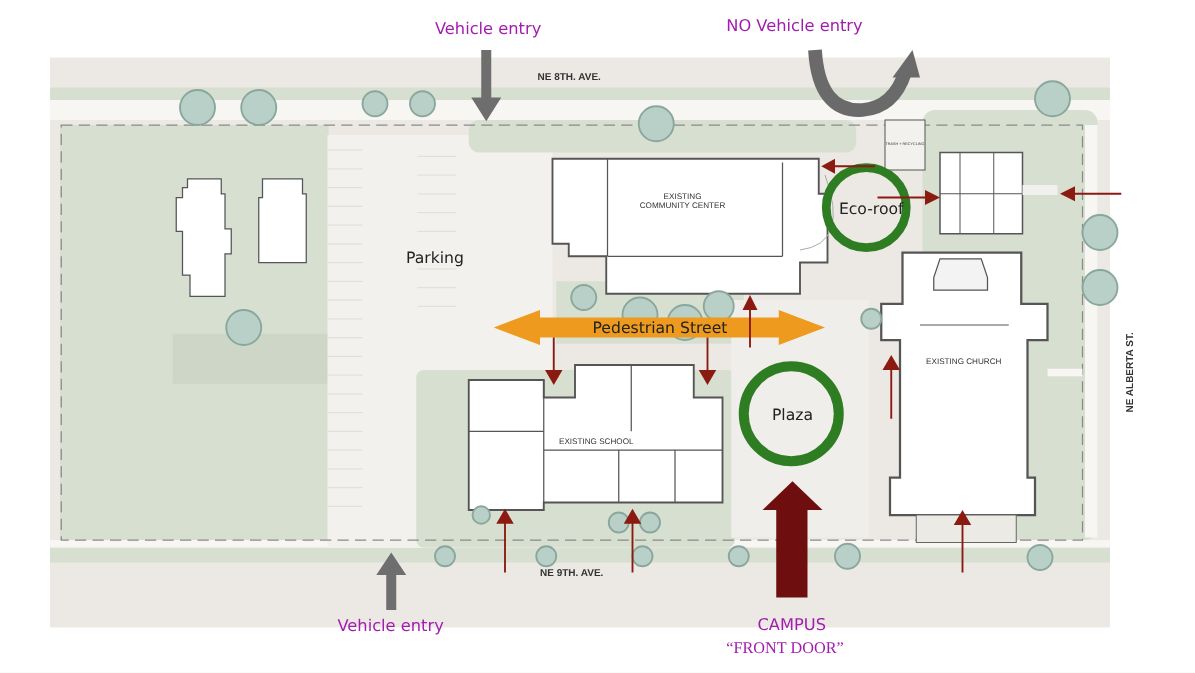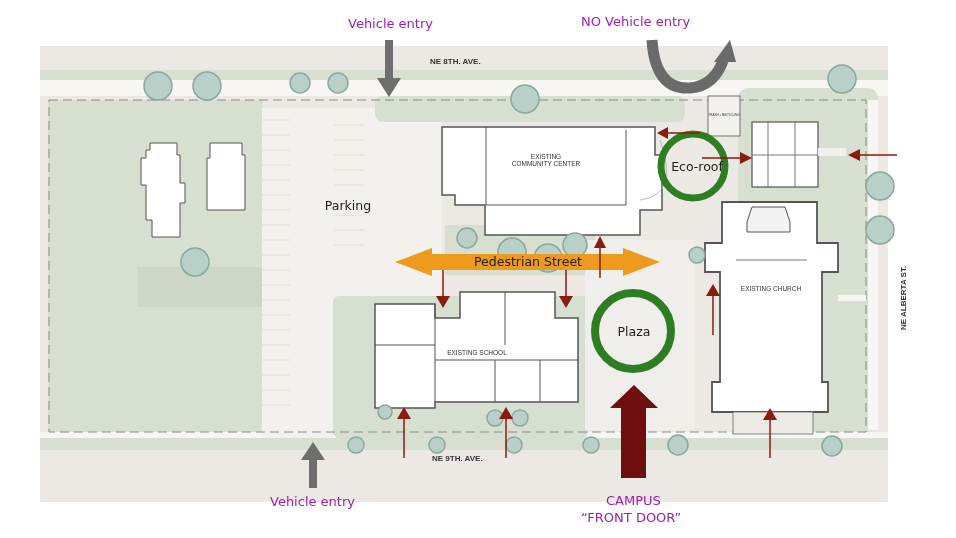--- a/index.html
+++ b/index.html
@@ -227,13 +227,13 @@
         <line x1="770" y1="458" x2="770" y2="420" stroke-width="1.5"></line>
         <polygon points="770,408 763,420 777,420" stroke="none"></polygon>
       </g>
   </g>
 </svg>
 
 <div class="callout" style="left:348px; top:16px;">Vehicle entry</div>
 <div class="callout" style="left:581px; top:14px;">NO Vehicle entry</div>
 <div class="callout" style="left:270px; top:494px;">Vehicle entry</div>
 <div class="callout" style="left:606px; top:493px;text-align:center;">CAMPUS</div>
-<div class="callout" style="left:581px; top:510px;">“FRONT DOOR”</div>
+<div class="callout" style="left:581px; top:510px;font-family:Liberation Serif, serif;">“FRONT DOOR”</div>
 
 </body></html>

